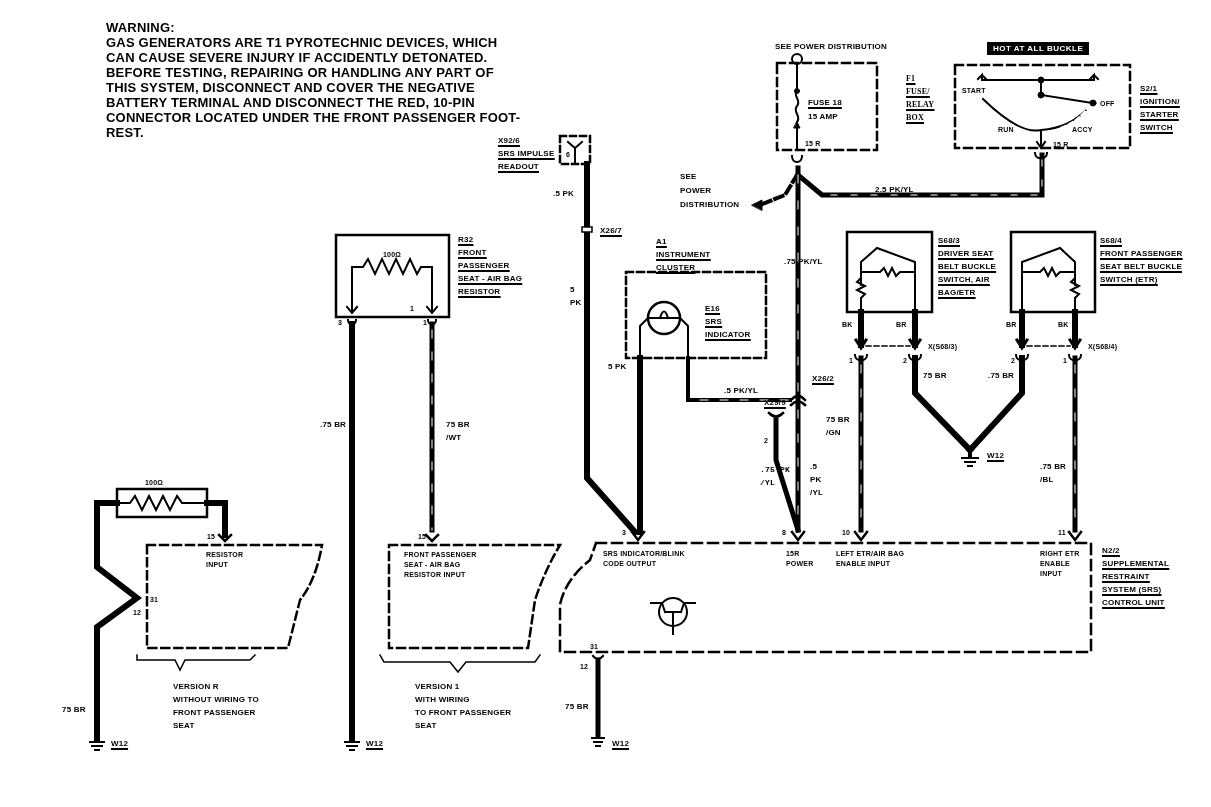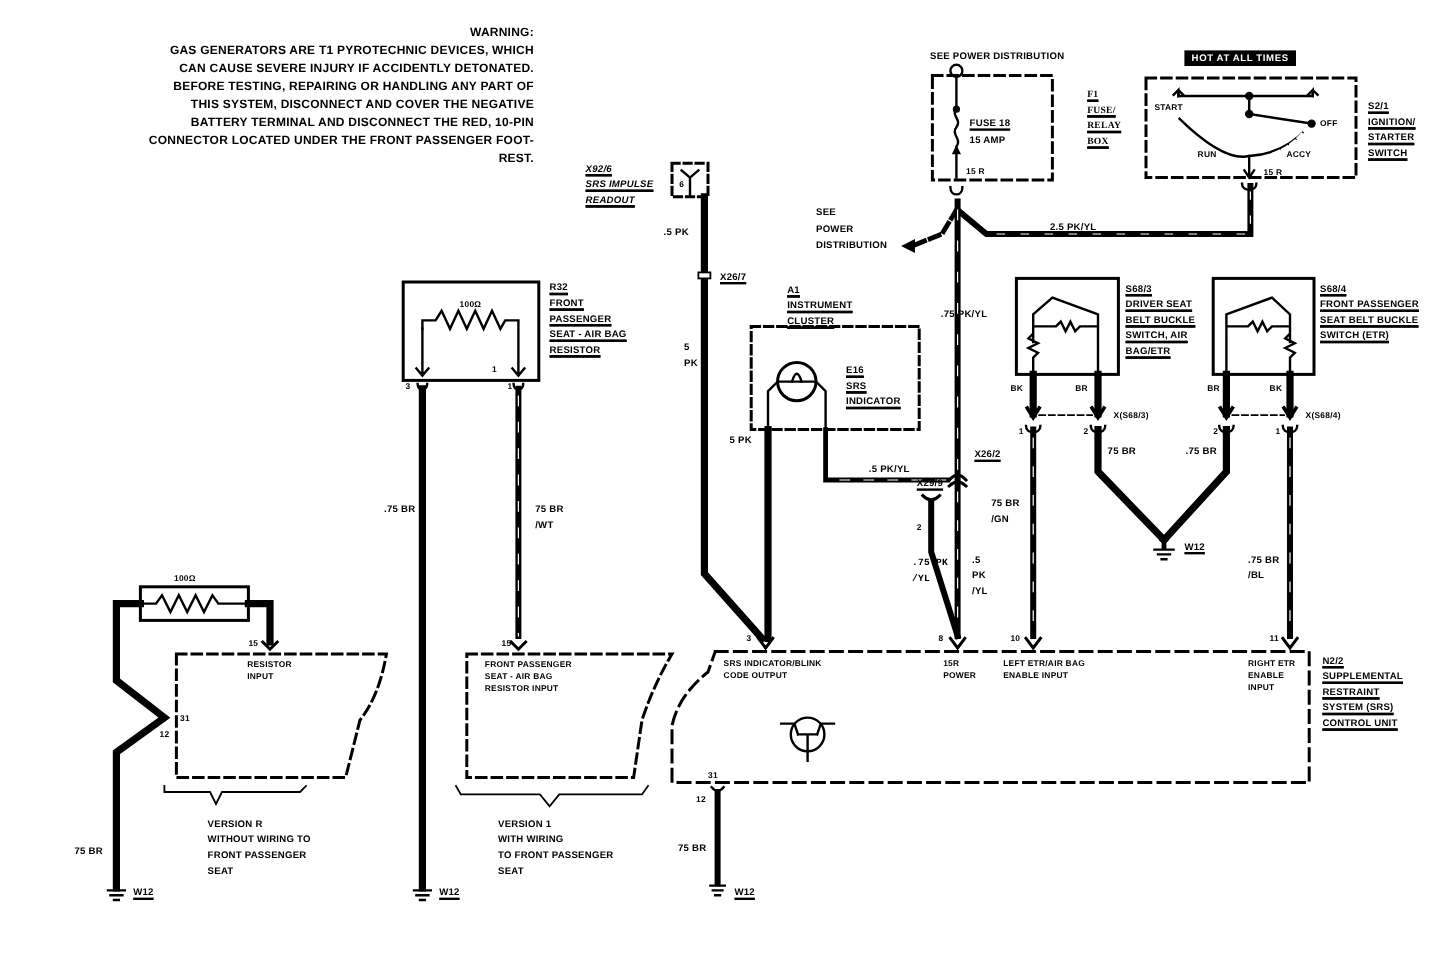--- a/index.html
+++ b/index.html
@@ -4,21 +4,21 @@
 <style>
   html, body { margin: 0; padding: 0; background: #ffffff; }
   body { width: 1211px; height: 807px; position: relative; overflow: hidden;
          font-family: "Liberation Sans", sans-serif; color: #000; }
   svg#diagram { position: absolute; left: 0; top: 0; }
   .lbl { position: absolute; font-family: "Liberation Sans", sans-serif;
          font-weight: bold; font-size: 8px; line-height: 13px; letter-spacing: 0.2px;
          color: #000; white-space: nowrap; text-transform: uppercase; }
   .lbl.u span, .u { text-decoration: underline; text-decoration-thickness: 1.5px; text-underline-offset: 2px; }
   .lbl span { display: block; }
-  .warn { left: 124px; top: 20px; font-size: 10px; line-height: 15px; text-align: right; }
+  .warn { left: 106px; top: 20px; font-size: 13px; line-height: 15px; }
   .hot { position: absolute; left: 987px; top: 42px; background: #000; color: #fff;
          font-weight: bold; font-size: 8px; padding: 2px 6px; letter-spacing: 0.5px; }
   .small { font-size: 7px; line-height: 10px; }
   .pin { font-size: 7px; }
 </style>
 </head>
 <body>
 
 <svg id="diagram" width="1211" height="807" viewBox="0 0 1211 807">
   <g stroke="#000" fill="none" stroke-linecap="square">
@@ -139,21 +139,21 @@
   <span>GAS GENERATORS ARE T1 PYROTECHNIC DEVICES, WHICH</span>
   <span>CAN CAUSE SEVERE INJURY IF ACCIDENTLY DETONATED.</span>
   <span>BEFORE TESTING, REPAIRING OR HANDLING ANY PART OF</span>
   <span>THIS SYSTEM, DISCONNECT AND COVER THE NEGATIVE</span>
   <span>BATTERY TERMINAL AND DISCONNECT THE RED, 10-PIN</span>
   <span>CONNECTOR LOCATED UNDER THE FRONT PASSENGER FOOT-</span>
   <span>REST.</span>
 </div>
 
 <div class="lbl" style="left:775px;top:40px;">SEE POWER DISTRIBUTION</div>
-<div class="hot">HOT AT ALL TIMES</div>
+<div class="hot">HOT AT ALL BUCKLE</div>
 
 <div class="lbl u" style="left:906px;top:72px;font-family:Liberation Serif, serif;">
   <span>F1</span>
   <span>FUSE/</span>
   <span>RELAY</span>
   <span>BOX</span>
 </div>
 <div class="lbl" style="left:808px;top:96px;line-height:14px;">
   <span class="u">FUSE 18</span>
   <span>15 AMP</span>
@@ -172,21 +172,21 @@
 <div class="lbl small" style="left:1100px;top:99px;">OFF</div>
 <div class="lbl pin" style="left:1053px;top:138px;">15 R</div>
 
 <div class="lbl" style="left:680px;top:170px;line-height:14px;">
   <span>SEE</span>
   <span>POWER</span>
   <span>DISTRIBUTION</span>
 </div>
 <div class="lbl" style="left:875px;top:183px;">2.5 PK/YL</div>
 
-<div class="lbl u" style="left:488px;top:134px;font-style:italic;">
+<div class="lbl u" style="left:498px;top:134px;">
   <span>X92/6</span>
   <span>SRS IMPULSE</span>
   <span>READOUT</span>
 </div>
 <div class="lbl pin" style="left:566px;top:148px;">6</div>
 <div class="lbl" style="left:553px;top:187px;">.5 PK</div>
 <div class="lbl u" style="left:600px;top:224px;">X26/7</div>
 <div class="lbl" style="left:570px;top:283px;">
   <span>5</span>
   <span>PK</span>

